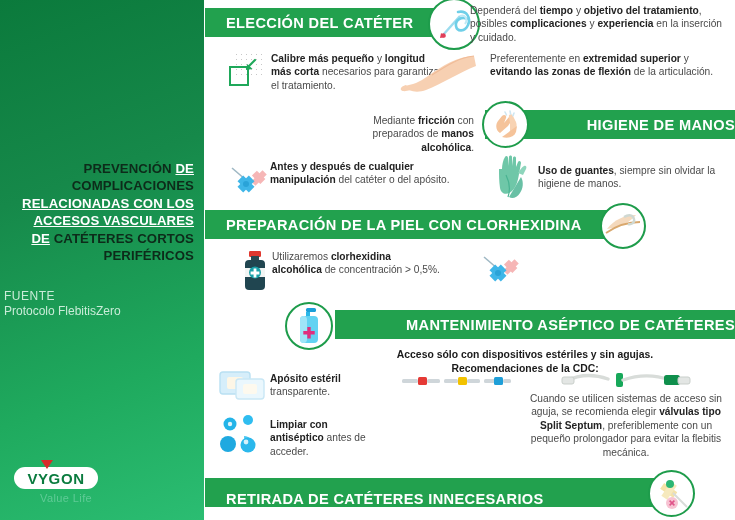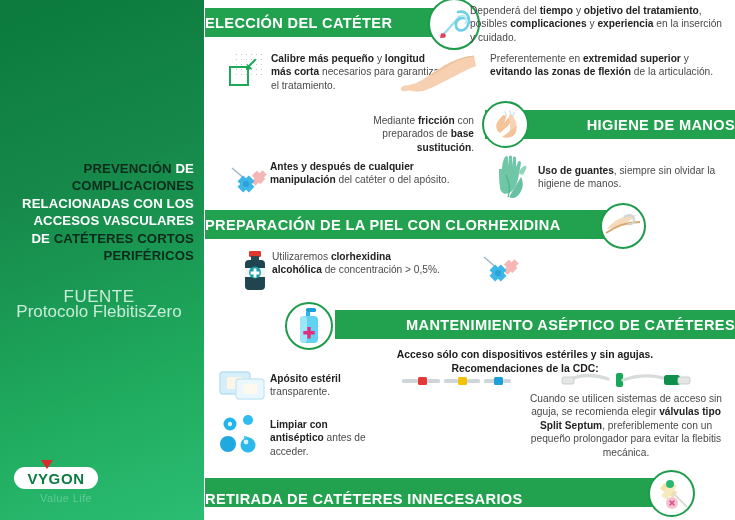--- a/index.html
+++ b/index.html
@@ -15,25 +15,25 @@
     position:absolute;left:0;top:0;width:204px;height:520px;
     background:linear-gradient(160deg,#0b7a3c 0%,#16894a 35%,#1faa5e 72%,#2bbd72 100%);
   }
   .left-title{
     position:absolute;left:6px;right:10px;top:160px;
     text-align:right;
     font-weight:bold;font-size:13.2px;line-height:17.4px;
     letter-spacing:.1px;
     color:#0d2b1a;
   }
-  .left-title .w{color:#ffffff;}
+  .left-title .w{color:#ffffff;text-decoration:underline;}
   .left-source{
     position:absolute;right:10px;top:289px;width:190px;
-    text-align:center;color:#c9ecd8;
-    font-size:17px;line-height:15px;
+    text-align:left;color:#c9ecd8;
+    font-size:12px;line-height:15px;
   }
   .left-source .src-label{display:block;letter-spacing:.5px;}
 
   
   .vygon{position:absolute;left:14px;bottom:16px;width:100px;}
   .vygon-pill{
     position:relative;width:84px;height:22px;border-radius:11px;background:#ffffff;
     display:flex;align-items:center;justify-content:center;
   }
   .vygon-pill span{
@@ -47,21 +47,21 @@
   .vygon-tag{
     margin-top:3px;margin-left:26px;font-size:11px;color:#5fcb96;letter-spacing:.4px;
   }
 
   
   .hdr{
     position:absolute;height:29px;background:#22a14e;
     display:flex;align-items:center;
     color:#ffffff;font-weight:bold;font-size:14.6px;letter-spacing:.35px;
   }
-  .hdr.left-align{padding-left:0;}
+  .hdr.left-align{padding-left:21px;}
   .hdr.right-align{justify-content:flex-end;padding-right:12px;}
 
   
   .badge{
     position:absolute;border-radius:50%;background:#ffffff;
     border:2.5px solid #1e9c4b;box-sizing:border-box;
     display:flex;align-items:center;justify-content:center;
     overflow:hidden;
   }
 
@@ -188,21 +188,21 @@
   <div class="badge" style="left:482px;top:101px;width:47px;height:47px;">
     <svg class="svgicon" width="36" height="36" viewBox="0 0 36 36" aria-hidden="true">
       <path d="M12 26 C8 24 7 18 10 14 L14 9 C16 7 19 8 18 11 L16 16 L21 10 C23 8 26 10 24 13 L20 19" fill="#f5c39a"></path>
       <path d="M22 27 C27 26 30 20 28 15 L25 9 C24 6 20 7 21 10 L22 16" fill="#f8d3b3"></path>
       <path d="M14 30 C20 32 26 30 28 25 L29 19" fill="#f5c39a"></path>
       <path d="M17 5 l1.5 3 M22 4 l.6 3 M26 6 l-1 2.6" stroke="#cfe7f2" stroke-width="1.6" stroke-linecap="round" fill="none"></path>
     </svg>
   </div>
 
   <div class="blk rt" style="left:332px;top:114px;width:142px;">
-    <div class="txt">Mediante <b>fricción</b> con preparados de <b>base sustitución</b>.</div>
+    <div class="txt">Mediante <b>fricción</b> con preparados de <b>manos alcohólica</b>.</div>
   </div>
 
   <div class="blk" style="left:270px;top:160px;width:200px;">
     <div class="txt"><b>Antes y después de cualquier manipulación</b> del catéter o del apósito.</div>
   </div>
   <div style="position:absolute;left:228px;top:160px;width:46px;height:42px;">
     <svg class="svgicon" width="46" height="42" viewBox="0 0 46 42" aria-hidden="true">
       <path d="M4 8 L18 20" stroke="#9fb8c4" stroke-width="1.6" fill="none"></path>
       <path d="M25 14 h12 v7 h-12 z" fill="#f6b6b6" transform="rotate(45 31 17)"></path>
       <path d="M28 10 h6 v16 h-6 z" fill="#f6b6b6" transform="rotate(45 31 18)"></path>

